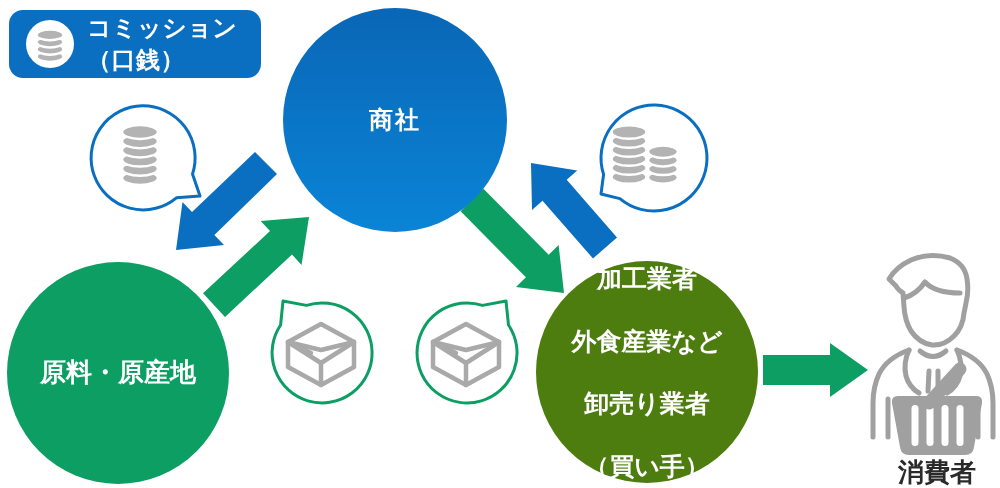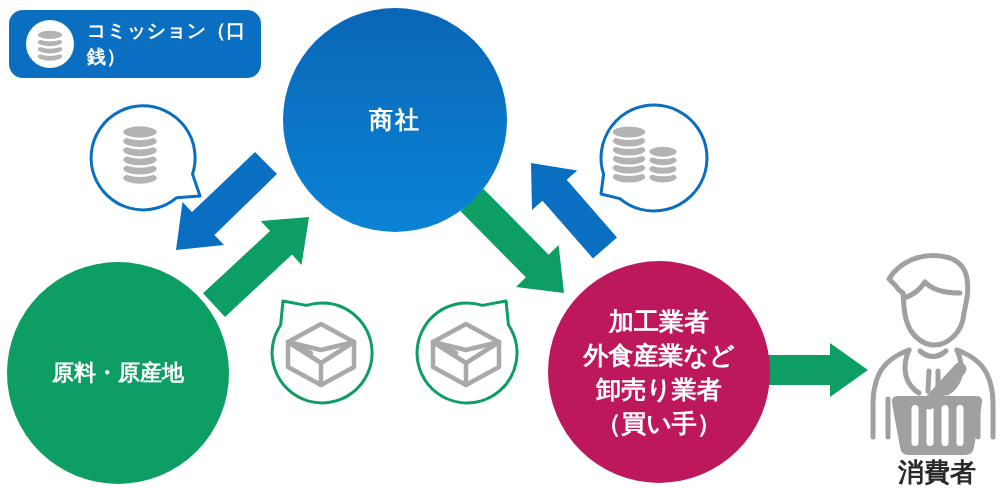--- a/index.html
+++ b/index.html
@@ -14,34 +14,34 @@
     display:flex; flex-direction:column; align-items:center; justify-content:center;
     color:#fff; font-weight:700; text-align:center; z-index:2;
   }
   .circle.blue {
     left:283px; top:8px; width:224px; height:224px;
     background:linear-gradient(180deg,#0a66b6 0%,#0a84d6 100%);
     font-size:24px; letter-spacing:2px;
   }
   .circle.seller {
     left:7px; top:262px; width:222px; height:222px;
-    background:#0d9e64; font-size:22px; line-height:1.45;
+    background:#0d9e64; font-size:26px; line-height:1.45;
   }
   .circle.buyer {
-    left:548px; top:261px; width:222px; height:222px;
-    background:#be185d; font-size:25px; line-height:1.36;
+    left:536px; top:261px; width:222px; height:222px;
+    background:#4d7c0f; font-size:25px; line-height:1.36;justify-content:space-between;
   }
 
   .badge {
     position:absolute; left:9px; top:10px; width:252px; height:68px;
     background:#0b6fc1; border-radius:14px;
     display:flex; align-items:center; gap:13px;
     padding-left:17px; box-sizing:border-box; z-index:3;
   }
-  .badge-label { color:#fff; font-weight:700; font-size:19px; letter-spacing:0.5px; }
+  .badge-label { color:#fff; font-weight:700; font-size:24px; letter-spacing:0.5px; }
 
   .consumer-label {
     position:absolute; left:877px; top:455px; width:120px;
     text-align:center; font-weight:700; font-size:26px; color:#2a2a2a; z-index:2;
   }
 </style>
 </head>
 <body>
 
 <div class="stage">

